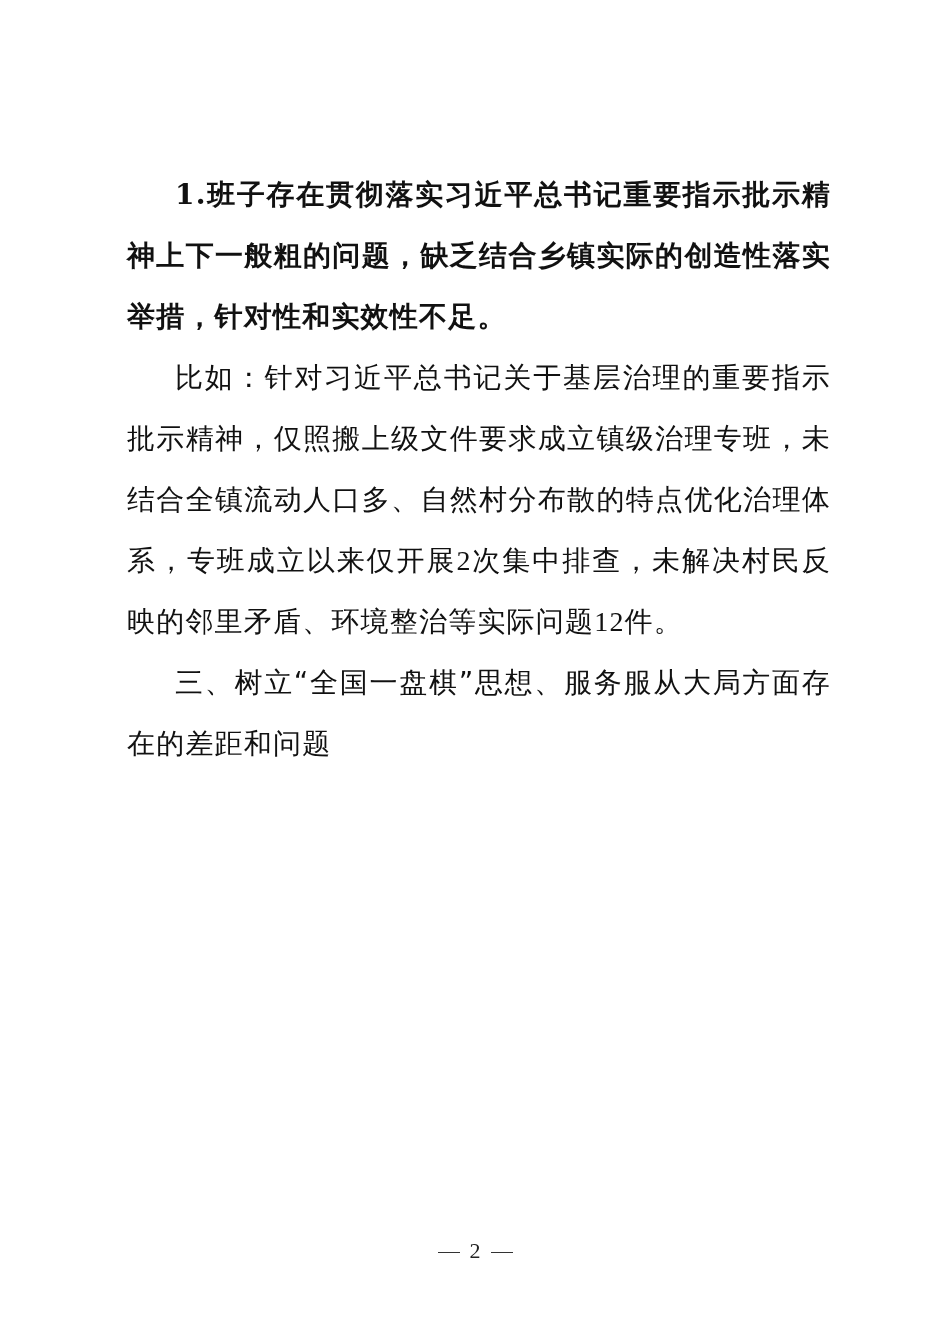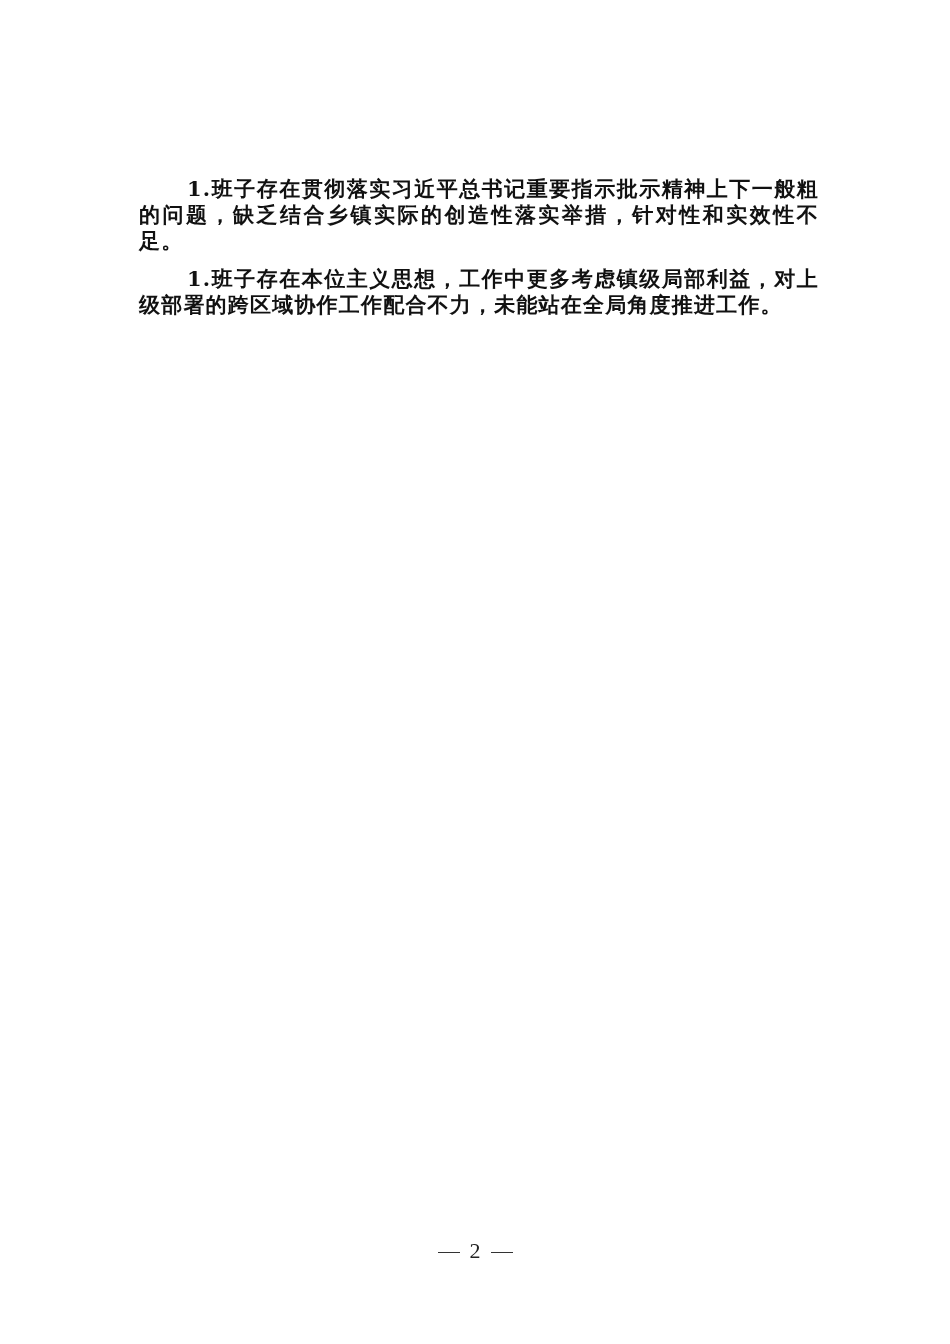--- a/index.html
+++ b/index.html
@@ -5,23 +5,23 @@
   html, body { margin: 0; padding: 0; background: #ffffff; }
   body { width: 950px; height: 1344px; position: relative; overflow: hidden; }
   .page {
     position: absolute;
     left: 127px;
     top: 164px;
     width: 704px;
     color: #111111;
   }
   .para {
-    margin: 12px;
-    font-size: 21px;
-    line-height: 26px;
+    margin: 0;
+    font-size: 28px;
+    line-height: 61px;
     text-indent: 48px;
     text-align: justify;
     text-align-last: left;
     letter-spacing: 1.2px;
     word-break: break-all;
   }
   .bold-item {
     font-family: "DejaVu Serif", "Liberation Serif", serif;
     font-weight: bold;
   }
@@ -43,18 +43,19 @@
     font-size: 22px;
     color: #222222;
   }
   .footer .dash { display: inline-block; width: 22px; height: 1px; background: #333; vertical-align: middle; margin: 0 10px; }
 </style>
 </head>
 <body>
 
 <div class="page">
   <p class="para bold-item">1.班子存在贯彻落实习近平总书记重要指示批示精神上下一般粗的问题，缺乏结合乡镇实际的创造性落实举措，针对性和实效性不足。</p>
-  <p class="para bold-item">1.班子存在本位主义思想，工作中更多考虑镇级局部利益，对上级部署的跨区域协作工作配合不力，未能站在全局角度推进工作。</p>
+  <p class="para example">比如：针对习近平总书记关于基层治理的重要指示批示精神，仅照搬上级文件要求成立镇级治理专班，未结合全镇流动人口多、自然村分布散的特点优化治理体系，专班成立以来仅开展2次集中排查，未解决村民反映的邻里矛盾、环境整治等实际问题12件。</p>
+  <p class="para heading">三、树立“全国一盘棋”思想、服务服从大局方面存在的差距和问题</p>
 </div>
 
 <div class="footer">
   <span class="dash"></span><span>2</span><span class="dash"></span>
 </div>
 
 </body></html>

